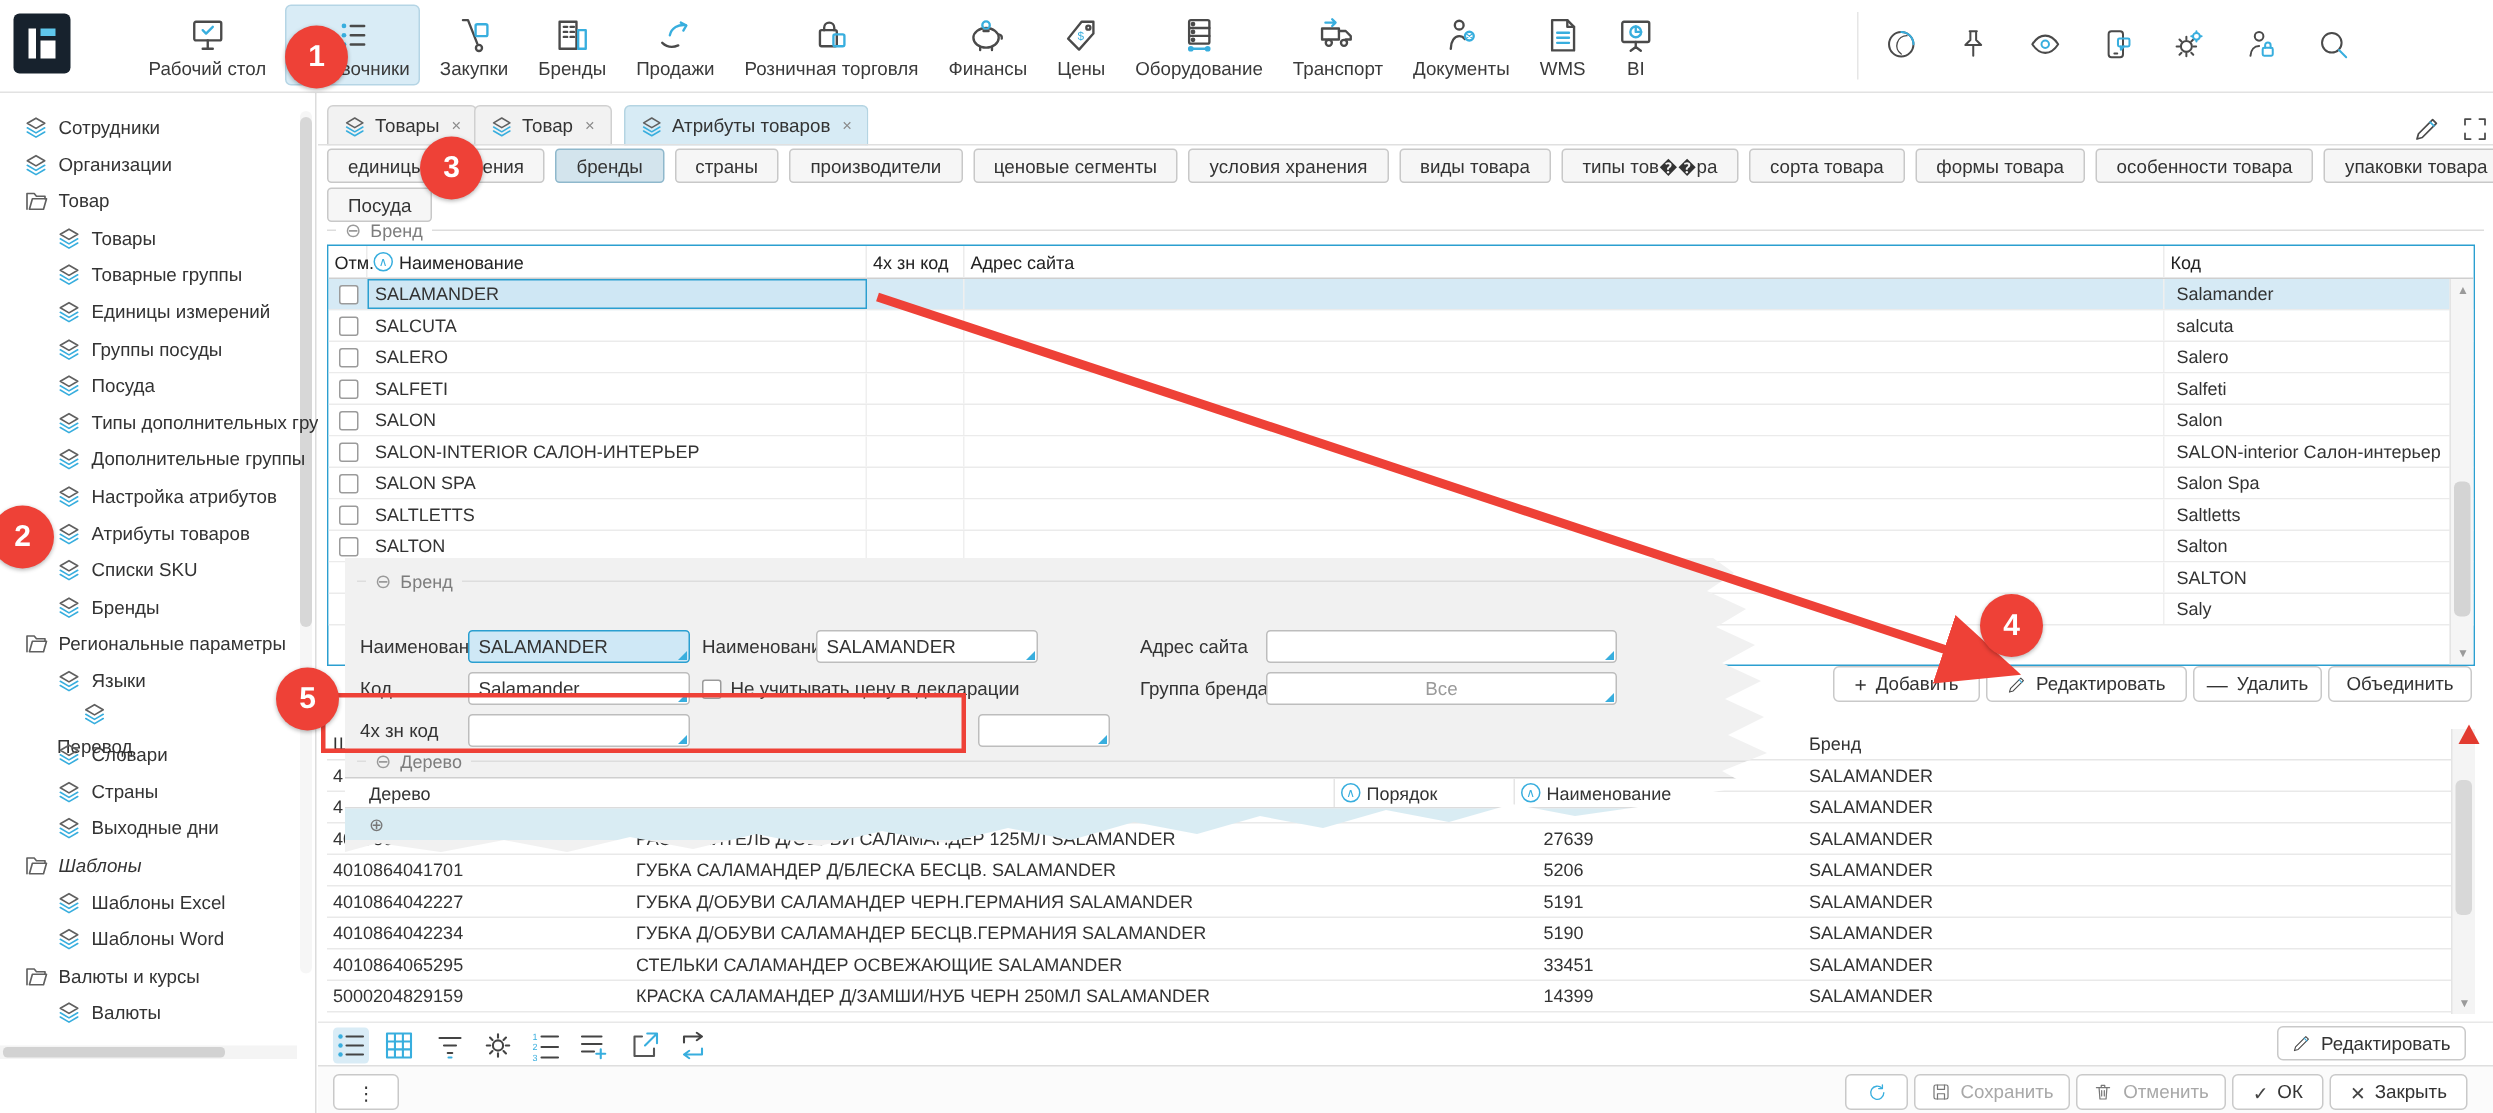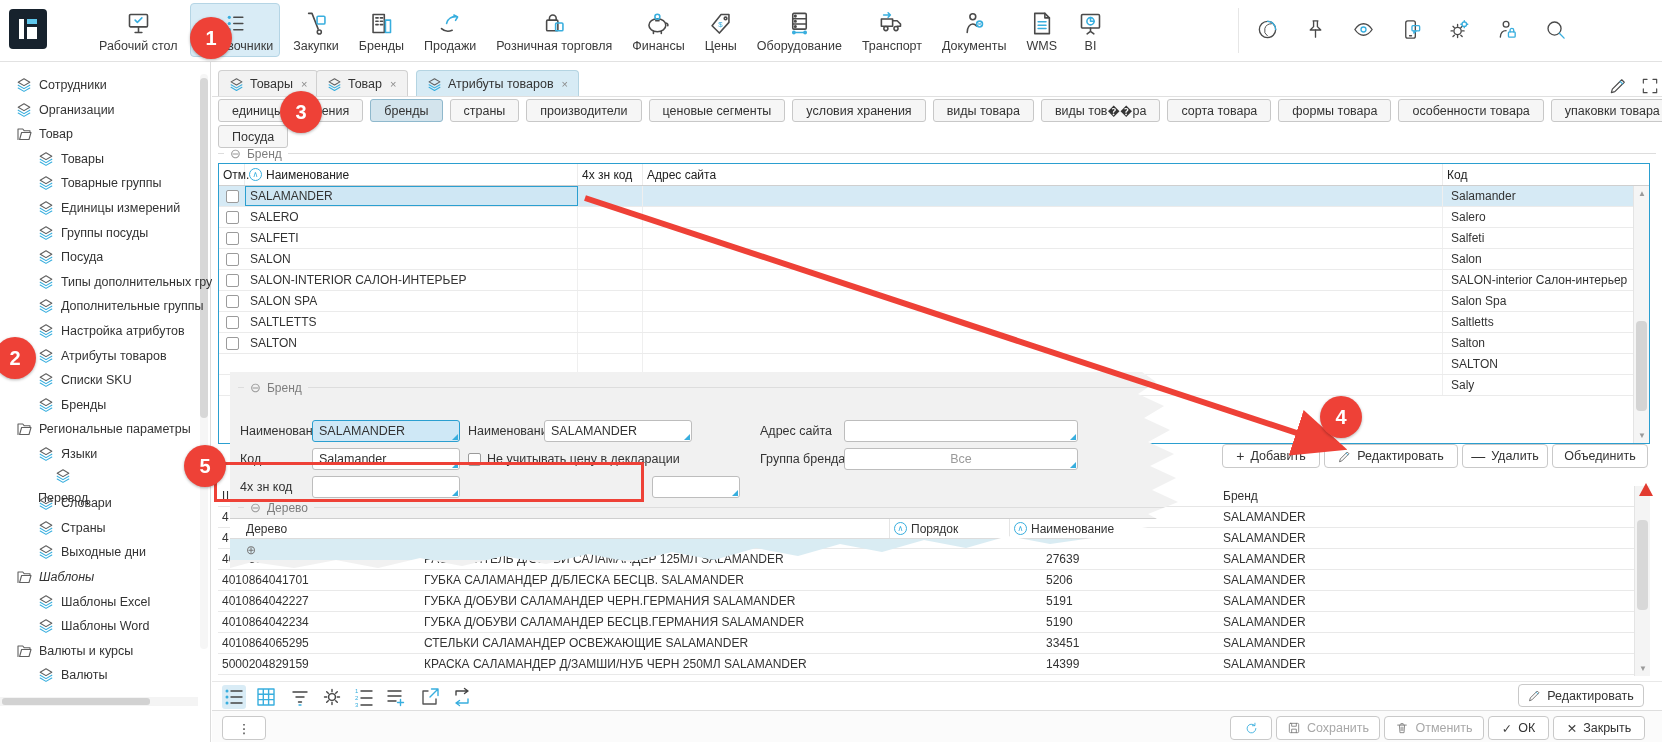--- a/index.html
+++ b/index.html
@@ -90,21 +90,21 @@
   .abtn { position:absolute; top:382px; height:24px; border:1px solid #c9c9c9; border-radius:4px;
           background:#fff; display:flex; align-items:center; justify-content:center; gap:6px;
           font-size:12.5px; color:#333; cursor:pointer; }
 
   
   .ptable { position:absolute; left:6px; top:424px; width:1432px; height:190px; background:#fff; overflow:hidden; }
   .phead { display:flex; height:21px; border-bottom:1px solid #e6e6e6; font-size:12px; align-items:center; }
   .prow { display:flex; height:21px; border-bottom:1px solid #e9e9e9; font-size:12px; align-items:center; cursor:pointer; }
   .p-code { width:202px; padding:0 4px; }
   .p-name { width:605px; padding:0 4px; }
-  .p-order { width:120px; padding:0 4px;margin-left:17px; }
+  .p-order { width:120px; padding:0 4px; }
   .p-x { width:55px; }
   .p-brand { flex:1; padding:0 6px; }
   .pscroll { position:absolute; right:0; top:0; bottom:0; width:16px; background:#f4f4f4; border-left:1px solid #e4e4e4; }
   .pscroll .thumb { position:absolute; left:2px; top:34px; width:11px; height:90px; background:#d8d8d8; border-radius:4px; }
   .pscroll .arr { position:absolute; left:0; width:16px; text-align:center; font-size:8px; color:#9a9a9a; }
 
   
   .btoolbar { position:absolute; left:0; top:619px; width:1450px; height:29px; border-top:1px solid #e8e8e8; background:#fff; }
   .tb-icon { position:absolute; top:3px; width:24px; height:24px; display:flex; align-items:center;
              justify-content:center; border-radius:3px; cursor:pointer; }
@@ -620,21 +620,21 @@
         <div class="subtab">
           <span>ценовые сегменты</span>
         </div>
         <div class="subtab">
           <span>условия хранения</span>
         </div>
         <div class="subtab">
           <span>виды товара</span>
         </div>
         <div class="subtab">
-          <span>виды тов��ра</span>
+          <span>типы тов��ра</span>
         </div>
         <div class="subtab">
           <span>сорта товара</span>
         </div>
         <div class="subtab">
           <span>формы товара</span>
         </div>
         <div class="subtab">
           <span>особенности товара</span>
         </div>
@@ -677,20 +677,33 @@
             <div class="c-chk">
               <span class="cbx"></span>
             </div>
             <div class="c-name">
               <span>SALAMANDER</span>
             </div>
             <div class="c-code4"></div>
             <div class="c-site"></div>
             <div class="c-kod">
               <span>Salamander</span>
+            </div>
+          </div>
+          <div class="brow">
+            <div class="c-chk">
+              <span class="cbx"></span>
+            </div>
+            <div class="c-name">
+              <span>SALCUTA</span>
+            </div>
+            <div class="c-code4"></div>
+            <div class="c-site"></div>
+            <div class="c-kod">
+              <span>salcuta</span>
             </div>
           </div>
           <div class="brow">
             <div class="c-chk">
               <span class="cbx"></span>
             </div>
             <div class="c-name">
               <span>SALERO</span>
             </div>
             <div class="c-code4"></div>

